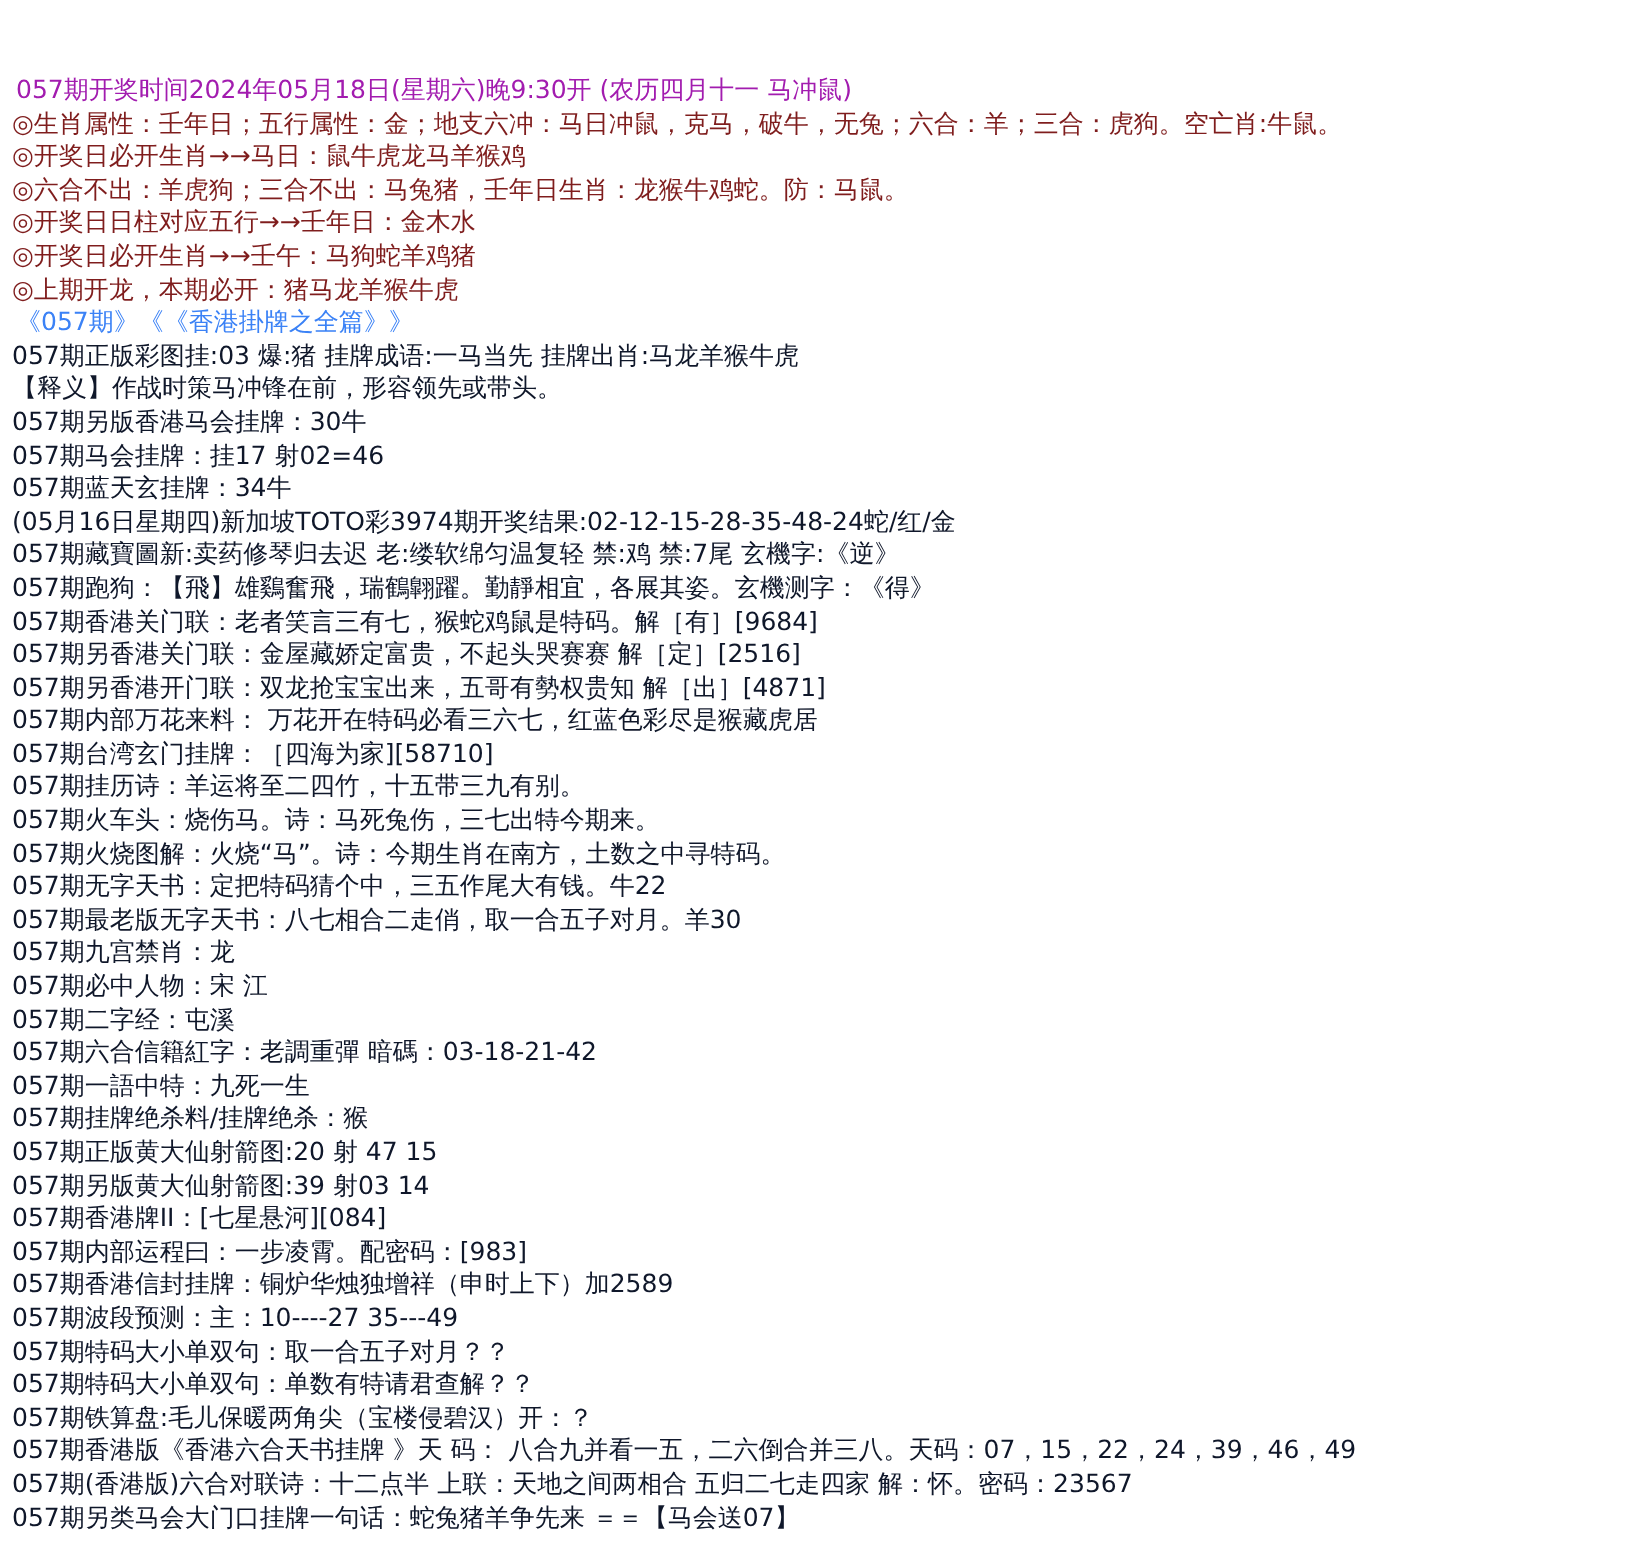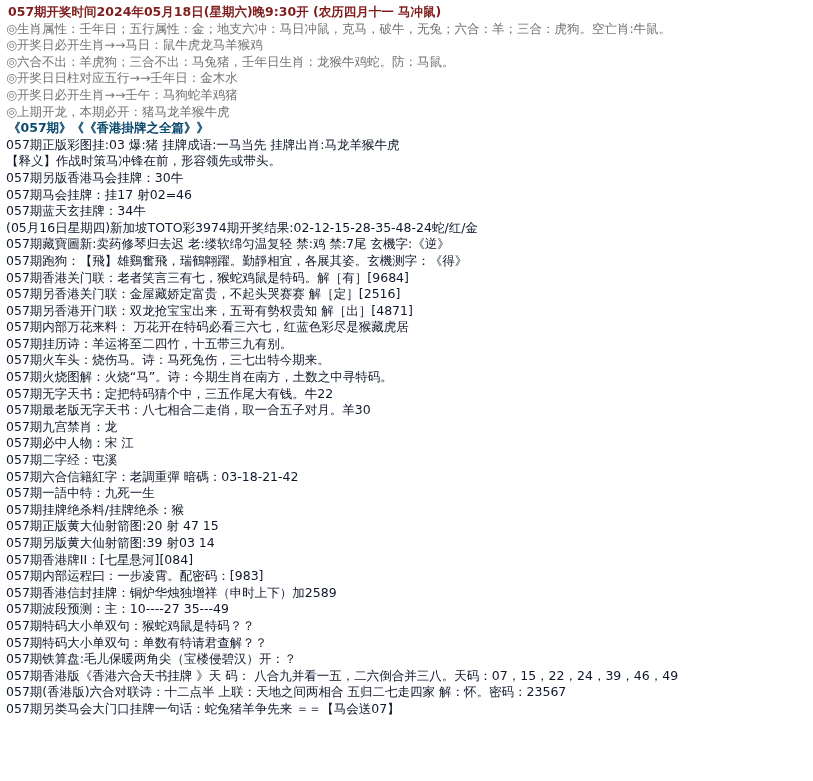--- a/index.html
+++ b/index.html
@@ -18,33 +18,34 @@
     width: 813px;
     box-sizing: border-box;
     padding: 4px 6px 6px 6px;
   }
   .line {
     line-height: 16.6px;
     white-space: nowrap;
     overflow: hidden;
   }
   .header-line {
-    color: #7f1d1d;
-    font-weight: bold;
+    color: #a21caf;
+    font-weight: normal;
     padding-left: 2px;
+    margin-top: 33px;
   }
   .blue {
     color: #0f172a;
   }
   .black {
-    color: #737373;
+    color: #7f1d1d;
   }
   .title-line {
-    color: #0c4a6e;
-    font-weight: bold;
+    color: #3b82f6;
+    font-weight: normal;
     padding-left: 2px;
   }
 </style>
 </head>
 <body>
 
 <div class="page">
 
   <div class="line header-line">057期开奖时间2024年05月18日(星期六)晚9:30开 (农历四月十一  马冲鼠)</div>
 
@@ -65,38 +66,39 @@
     <div class="line blue">057期另版香港马会挂牌：30牛</div>
     <div class="line blue">057期马会挂牌：挂17  射02=46</div>
     <div class="line blue">057期蓝天玄挂牌：34牛</div>
     <div class="line blue">(05月16日星期四)新加坡TOTO彩3974期开奖结果:02-12-15-28-35-48-24蛇/红/金</div>
     <div class="line blue">057期藏寶圖新:卖药修琴归去迟  老:缕软绵匀温复轻  禁:鸡  禁:7尾  玄機字:《逆》</div>
     <div class="line blue">057期跑狗：【飛】雄鷄奮飛，瑞鶴翺躍。勤靜相宜，各展其姿。玄機测字：《得》</div>
     <div class="line blue">057期香港关门联：老者笑言三有七，猴蛇鸡鼠是特码。解［有］[9684]</div>
     <div class="line blue">057期另香港关门联：金屋藏娇定富贵，不起头哭赛赛  解［定］[2516]</div>
     <div class="line blue">057期另香港开门联：双龙抢宝宝出来，五哥有勢权贵知  解［出］[4871]</div>
     <div class="line blue">057期内部万花来料： 万花开在特码必看三六七，红蓝色彩尽是猴藏虎居</div>
+    <div class="line blue">057期台湾玄门挂牌：［四海为家][58710]</div>
     <div class="line blue">057期挂历诗：羊运将至二四竹，十五带三九有别。</div>
     <div class="line blue">057期火车头：烧伤马。诗：马死兔伤，三七出特今期来。</div>
     <div class="line blue">057期火烧图解：火烧“马”。诗：今期生肖在南方，土数之中寻特码。</div>
     <div class="line blue">057期无字天书：定把特码猜个中，三五作尾大有钱。牛22</div>
     <div class="line blue">057期最老版无字天书：八七相合二走俏，取一合五子对月。羊30</div>
     <div class="line blue">057期九宫禁肖：龙</div>
     <div class="line blue">057期必中人物：宋 江</div>
     <div class="line blue">057期二字经：屯溪</div>
     <div class="line blue">057期六合信籍紅字：老調重彈  暗碼：03-18-21-42</div>
     <div class="line blue">057期一語中特：九死一生</div>
     <div class="line blue">057期挂牌绝杀料/挂牌绝杀：猴</div>
     <div class="line blue">057期正版黄大仙射箭图:20  射 47  15</div>
     <div class="line blue">057期另版黄大仙射箭图:39  射03  14</div>
     <div class="line blue">057期香港牌II：[七星悬河][084]</div>
     <div class="line blue">057期内部运程曰：一步凌霄。配密码：[983]</div>
     <div class="line blue">057期香港信封挂牌：铜炉华烛独增祥（申时上下）加2589</div>
     <div class="line blue">057期波段预测：主：10----27  35---49</div>
-    <div class="line blue">057期特码大小单双句：猴蛇鸡鼠是特码？？</div>
+    <div class="line blue">057期特码大小单双句：取一合五子对月？？</div>
     <div class="line blue">057期特码大小单双句：单数有特请君查解？？</div>
     <div class="line blue">057期铁算盘:毛儿保暖两角尖（宝楼侵碧汉）开：？</div>
     <div class="line blue">057期香港版《香港六合天书挂牌 》天 码： 八合九并看一五，二六倒合并三八。天码：07，15，22，24，39，46，49</div>
     <div class="line blue">057期(香港版)六合对联诗：十二点半  上联：天地之间两相合  五归二七走四家  解：怀。密码：23567</div>
     <div class="line blue">057期另类马会大门口挂牌一句话：蛇兔猪羊争先来 ＝＝【马会送07】</div>
 
   </div>
 
 </div>
 

